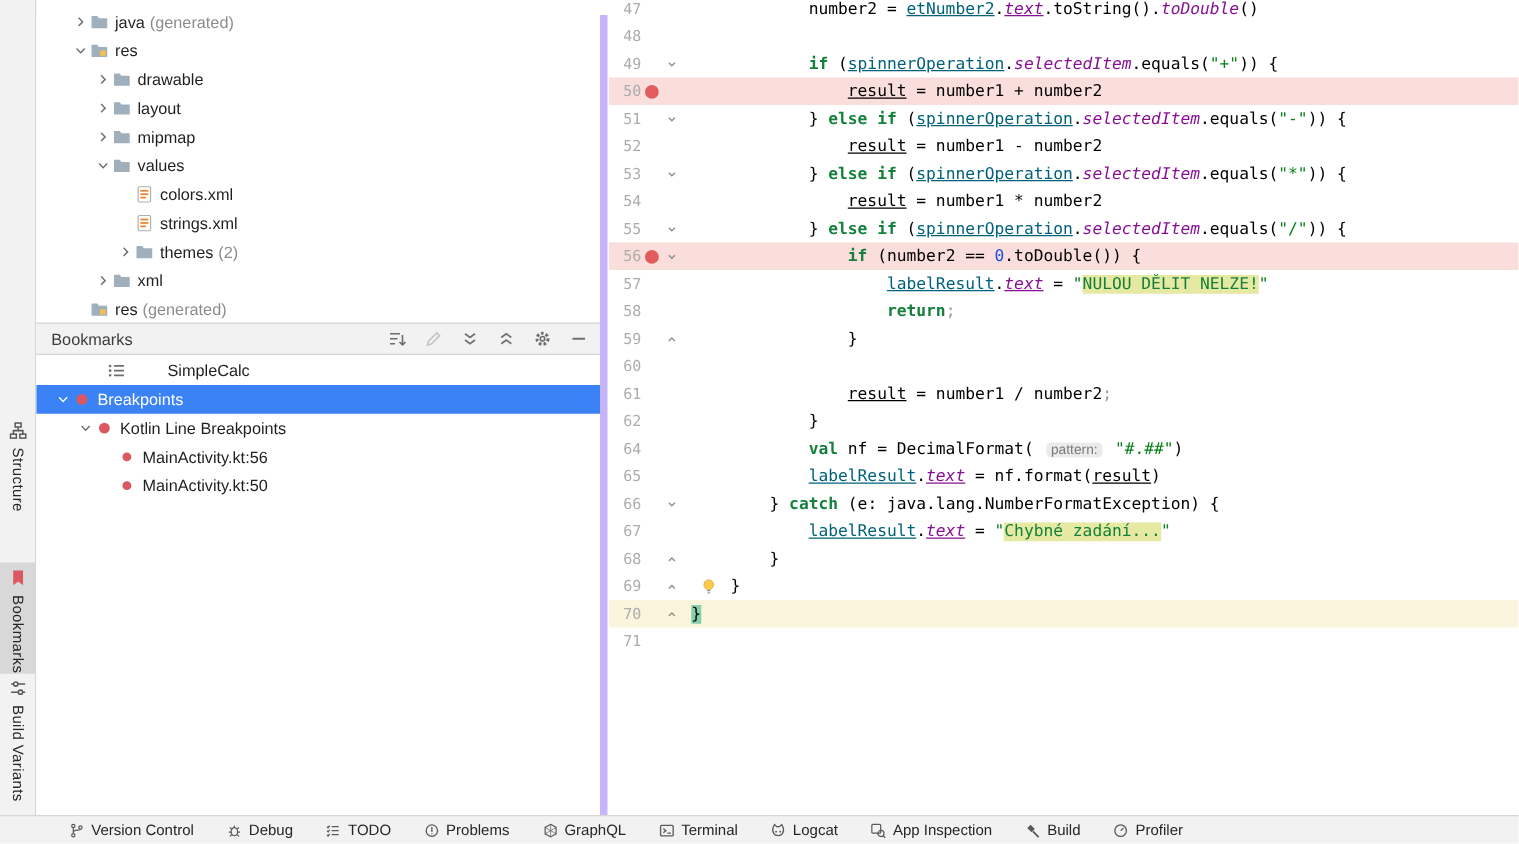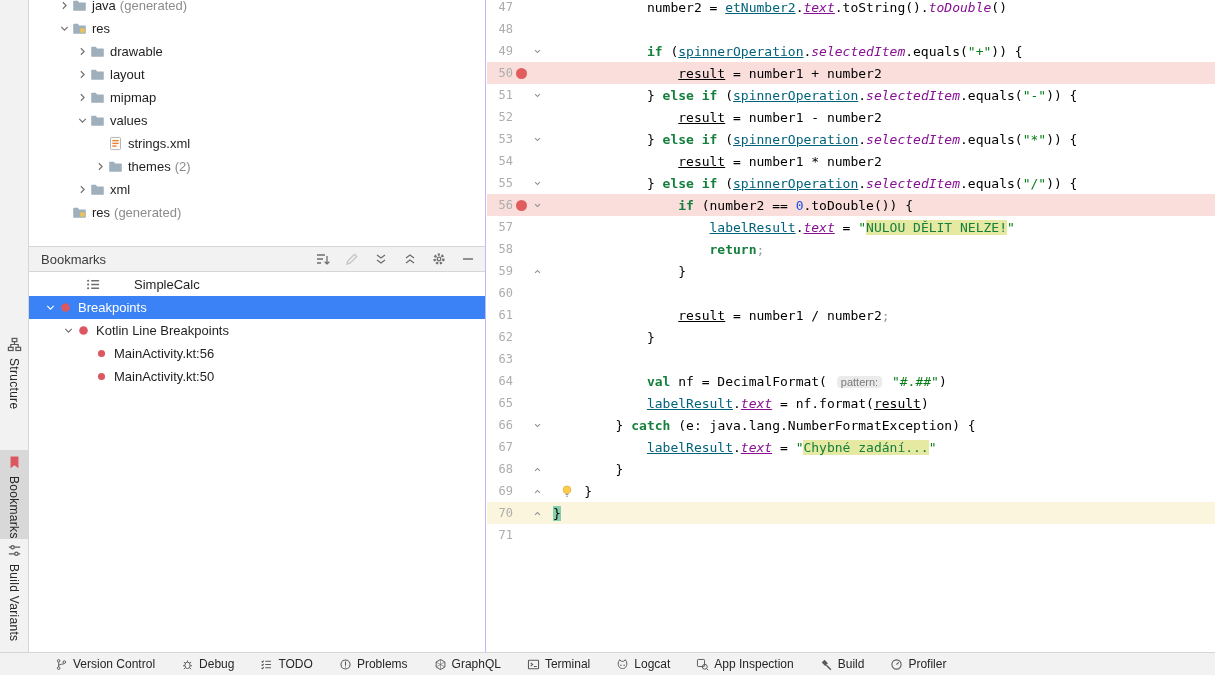--- a/index.html
+++ b/index.html
@@ -7,21 +7,21 @@
   body { font-family:"Liberation Sans",sans-serif; font-size:13px; background:#fff; position:relative; color:#1f1f1f; }
 
   
   .stripe { position:absolute; left:0; top:0; width:29px; height:652px; background:#F2F2F2; border-right:1px solid #D6D6D6; }
   .vtab { position:absolute; left:0; width:28px; display:flex; flex-direction:column; align-items:center; gap:6px; padding-top:5px; cursor:pointer; }
   .vtab.active { background:#D8D8D8; }
   .vtab .icn { width:15px; height:15px; display:flex; }
   .vtab .vlabel { writing-mode:vertical-rl; font-size:12px; color:#262626; letter-spacing:.3px; }
 
   
-  .left-panel { position:absolute; left:29px; top:0; width:457px; height:652px; background:#fff; border-right:1px solid #c4b5fd; }
+  .left-panel { position:absolute; left:29px; top:12px; width:457px; height:652px; background:#fff; border-right:6px solid #c4b5fd; }
   .ptree-wrap { position:absolute; top:0; left:0; right:0; height:246px; overflow:hidden; }
   .tree { margin-top:-6px; }
   .trow { height:23px; display:flex; align-items:center; white-space:nowrap; cursor:pointer; }
   .trow.selected { background:#3b82f6; color:#fff; }
   .chevslot { width:16px; flex:0 0 16px; height:16px; display:flex; align-items:center; justify-content:center; }
   .chevslot svg { width:13px; height:13px; }
   .trow.selected .chevslot svg path { stroke:#fff; }
   .ticon { width:15px; flex:0 0 15px; height:15px; margin-right:5px; display:flex; }
   .ticon svg { width:15px; height:15px; }
   .tsuffix { color:#8C8C8C; margin-left:4px; }
@@ -188,20 +188,32 @@
         <div class="trow" style="padding-left: 63px;">
           <span class="chevslot"></span>
           <span class="ticon">
             <svg viewBox="0 0 16 16">
               <rect x="2.7" y="1.5" width="10.6" height="13" rx="1" fill="#FFFDF5" stroke="#AFAFAF" stroke-width="1"></rect>
               <rect x="4.6" y="4.2" width="6.8" height="1.5" fill="#E8833A"></rect>
               <rect x="4.6" y="7.1" width="6.8" height="1.5" fill="#E8833A"></rect>
               <rect x="4.6" y="10" width="4.6" height="1.5" fill="#E8833A"></rect>
             </svg>
           </span>
+          <span class="tlabel">colors.xml</span>
+        </div>
+        <div class="trow" style="padding-left: 63px;">
+          <span class="chevslot"></span>
+          <span class="ticon">
+            <svg viewBox="0 0 16 16">
+              <rect x="2.7" y="1.5" width="10.6" height="13" rx="1" fill="#FFFDF5" stroke="#AFAFAF" stroke-width="1"></rect>
+              <rect x="4.6" y="4.2" width="6.8" height="1.5" fill="#E8833A"></rect>
+              <rect x="4.6" y="7.1" width="6.8" height="1.5" fill="#E8833A"></rect>
+              <rect x="4.6" y="10" width="4.6" height="1.5" fill="#E8833A"></rect>
+            </svg>
+          </span>
           <span class="tlabel">strings.xml</span>
         </div>
         <div class="trow" style="padding-left: 63px;">
           <span class="chevslot">
             <svg viewBox="0 0 16 16">
               <path d="M6 4l4 4-4 4" fill="none" stroke="#6E6E6E" stroke-width="1.4"></path>
             </svg>
           </span>
           <span class="ticon">
             <svg viewBox="0 0 16 16">
@@ -471,27 +483,20 @@
         <span class="code"><span>                </span><span class="sv">result</span><span> = number1 / number2</span><span class="sg">;</span></span>
       </div>
       <div class="eline">
         <span class="lnum">62</span>
         <span class="gbp"></span>
         <span class="gfold"></span>
         <span class="gpad"></span>
         <span class="code"><span>            }</span></span>
       </div>
       <div class="eline">
-        <span class="lnum">63</span>
-        <span class="gbp"></span>
-        <span class="gfold"></span>
-        <span class="gpad"></span>
-        <span class="code"></span>
-      </div>
-      <div class="eline">
         <span class="lnum">64</span>
         <span class="gbp"></span>
         <span class="gfold"></span>
         <span class="gpad"></span>
         <span class="code"><span>            </span><span class="sk">val</span><span> nf = DecimalFormat( </span><span class="inlay">pattern:</span><span> </span><span class="ss">"#.##"</span><span>)</span></span>
       </div>
       <div class="eline">
         <span class="lnum">65</span>
         <span class="gbp"></span>
         <span class="gfold"></span>

